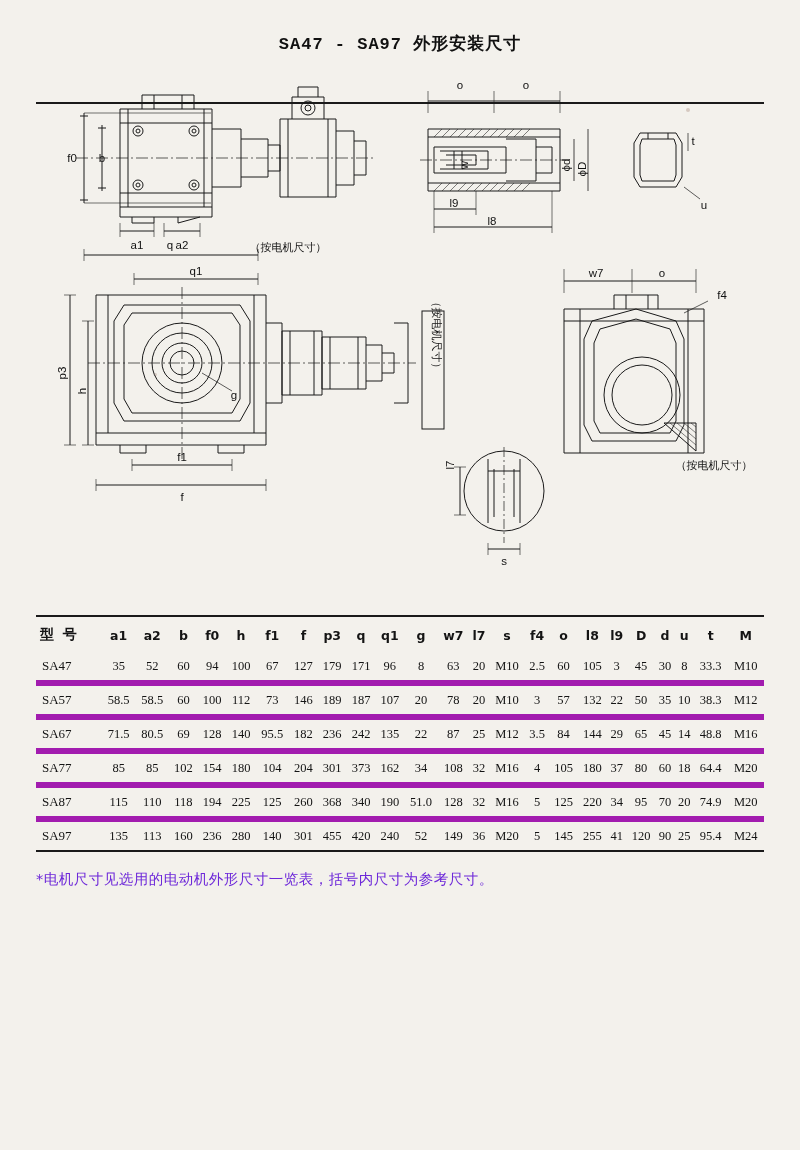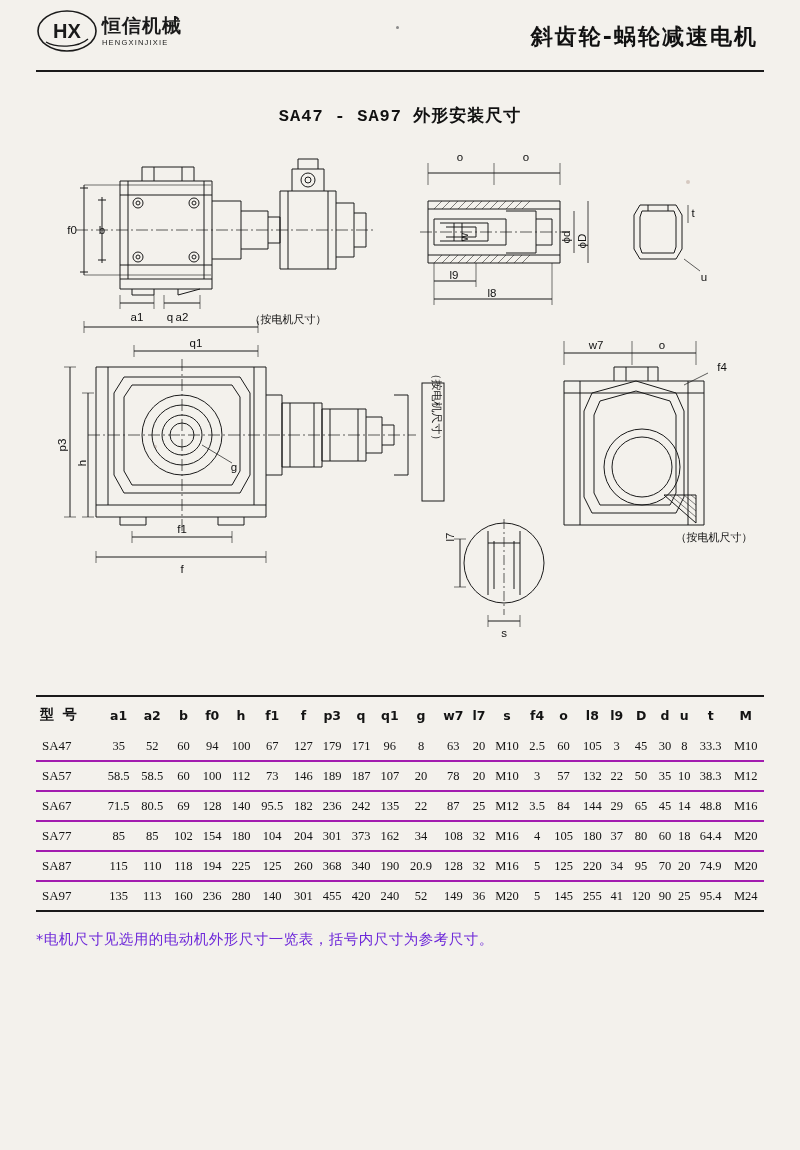--- a/index.html
+++ b/index.html
@@ -108,21 +108,21 @@
 
   .spot {
     position: absolute;
     border-radius: 50%;
     background: #c9b8ae;
     opacity: .7;
   }
 
   
   .table-wrap {
-    margin-top: 20px;
+    margin-top: 12px;
     width: 728px;
   }
   table.dims {
     border-collapse: collapse;
     width: 100%;
     font-family: "Liberation Serif", serif;
     font-size: 12.5px;
   }
   table.dims th, table.dims td {
     text-align: center;
@@ -143,21 +143,21 @@
   table.dims tbody td:first-child {
     text-align: left;
     padding-left: 6px;
     font-size: 13px;
   }
   table.dims thead th:first-child { text-align: left; padding-left: 4px; }
   .tbl-top-rule, .tbl-bottom-rule {
     height: 2px;
     background: #1a1a1a;
   }
-  table.dims tbody tr { border-bottom: 2px solid #a21caf; }
+  table.dims tbody tr { border-bottom: 6px solid #a21caf; }
   table.dims tbody tr:last-child { border-bottom: none; }
 
   .note {
     margin-top: 18px;
     font-family: "DejaVu Sans", sans-serif;
     font-size: 14.5px;
     letter-spacing: .5px;
     color: #6d28d9;
   }
   .page-number {
@@ -171,37 +171,20 @@
     color: #111;
   }
 
   text { font-family: "Liberation Sans", sans-serif; }
 </style>
 </head>
 <body>
 
 <div class="page">
 
-  <div class="header">
-    <div class="logo-wrap">
-      <div class="logo-mark">
-        <svg width="62" height="46" viewBox="0 0 62 46">
-          <ellipse cx="31" cy="23" rx="29" ry="20" fill="none" stroke="#1a1a1a" stroke-width="1.6"></ellipse>
-          <path d="M10 34 C20 40 42 40 52 31" fill="none" stroke="#1a1a1a" stroke-width="1.3"></path>
-          <text x="31" y="30" text-anchor="middle" font-size="20" font-weight="bold" font-family="'DejaVu Sans',sans-serif" fill="#1a1a1a">HX</text>
-        </svg>
-      </div>
-      <div class="logo-stack">
-        <div class="logo-text-cn">恒信机械</div>
-        <div class="logo-text-en">HENGXINJIXIE</div>
-      </div>
-    </div>
-    <div class="header-title">斜齿轮-蜗轮减速电机</div>
-    <div class="header-dot"></div>
-  </div>
   <div class="header-rule"></div>
 
   <div class="section-title">SA47 - SA97 外形安装尺寸</div>
 
   <div class="drawing">
     <div class="spot" style="left:650px;top:35px;width:4px;height:4px;"></div>
     <div class="spot" style="left:118px;top:300px;width:3px;height:3px;"></div>
 
     <svg width="728" height="530" viewBox="0 0 728 530">
       <g fill="none" stroke="#1a1a1a" stroke-width="1" stroke-linejoin="miter">
@@ -602,21 +585,21 @@
           <td>115</td>
           <td>110</td>
           <td>118</td>
           <td>194</td>
           <td>225</td>
           <td>125</td>
           <td>260</td>
           <td>368</td>
           <td>340</td>
           <td>190</td>
-          <td>20.9</td>
+          <td>51.0</td>
           <td>128</td>
           <td>32</td>
           <td>M16</td>
           <td>5</td>
           <td>125</td>
           <td>220</td>
           <td>34</td>
           <td>95</td>
           <td>70</td>
           <td>20</td>

